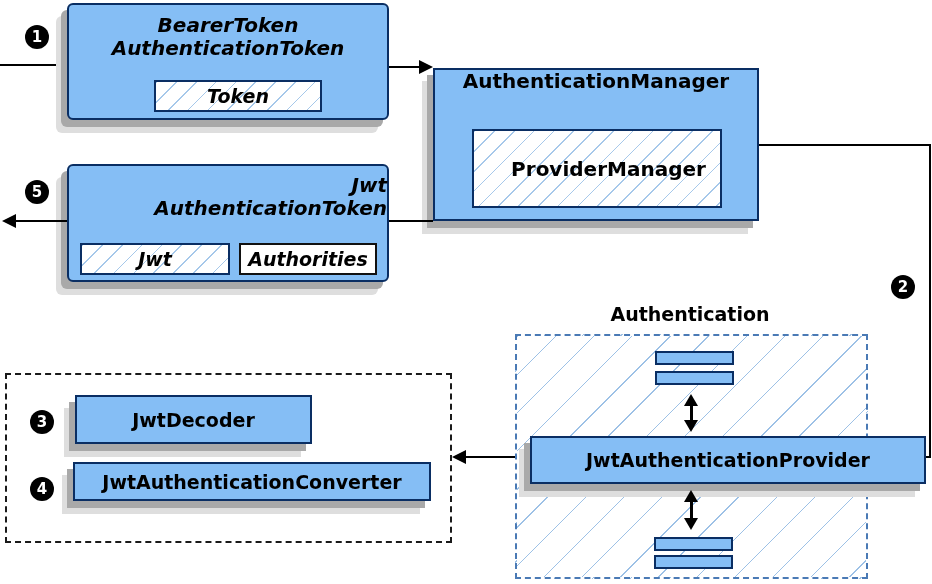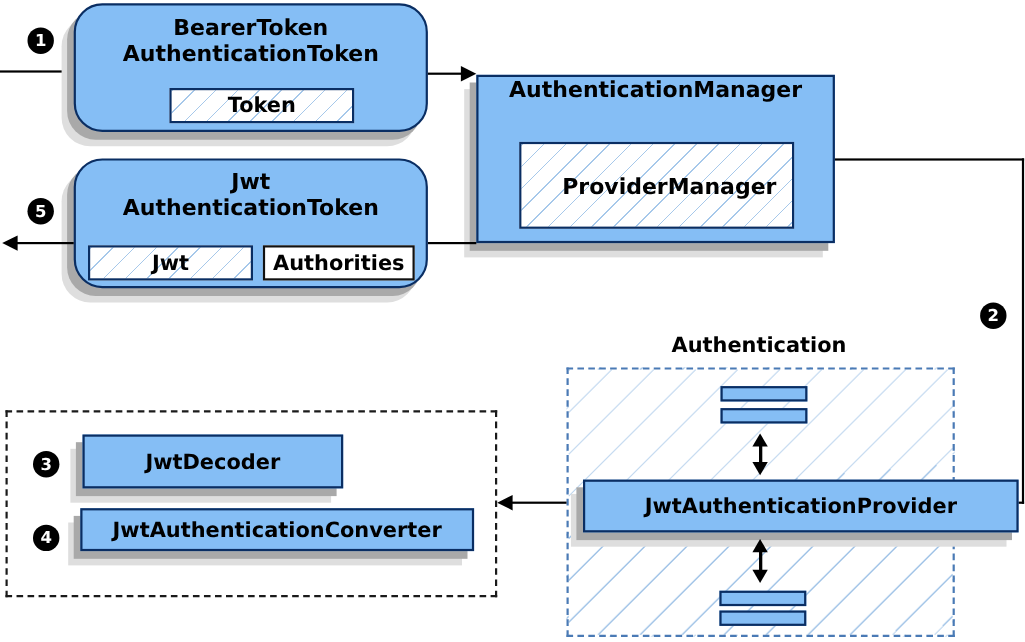--- a/index.html
+++ b/index.html
@@ -7,21 +7,21 @@
     position:relative;width:932px;height:584px;background:#ffffff;overflow:hidden;
     font-family:"DejaVu Sans","Liberation Sans",sans-serif;font-weight:bold;color:#000;
   }
   
   .node{
     position:absolute;box-sizing:border-box;
     background:#85bef5;border:2px solid #0a2e63;
     box-shadow:-6px 7px 0 #a9a9a9,-11px 13px 0 #dedede;
     text-align:center;
   }
-  .rounded{border-radius:26px;}
+  .rounded{border-radius:6px;font-style:italic;}
   .node .title{font-size:20px;line-height:23px;}
   .field{
     position:absolute;box-sizing:border-box;background:#fff;border:2px solid #0a2e63;
     display:flex;align-items:center;justify-content:center;font-size:19px;
   }
   .field.plain{border-color:#111;}
   .hatch-sm{
     background-color:#fff;
     background-image:repeating-linear-gradient(135deg,#a6c8ea 0,#a6c8ea 1px,transparent 1px,transparent 14px);
   }
@@ -81,21 +81,21 @@
   </div>
 
   <div class="hline" style="left:759px;top:144px;width:172px;"></div>
   <div class="vline" style="left:929px;top:144px;height:314px;"></div>
   <div class="hline" style="left:880px;top:456px;width:51px;"></div>
   <div class="tri left" style="left:866px;top:450px;"></div>
   <div class="badge" style="left:891px;top:275px;">2</div>
 
   <div class="hline" style="left:389px;top:220px;width:44px;"></div>
 
-  <div class="node rounded" style="left:67px;top:144px;width:322px;height:118px;">
+  <div class="node rounded" style="left:67px;top:164px;width:322px;height:118px;text-align:right;">
     <div class="title" style="margin-top:8px;">Jwt</div>
     <div class="title">AuthenticationToken</div>
     <div class="field hatch-sm" style="left:11px;top:77px;width:150px;height:32px;">Jwt</div>
     <div class="field plain" style="left:170px;top:77px;width:138px;height:32px;">Authorities</div>
   </div>
 
   <div class="hline" style="left:14px;top:220px;width:53px;"></div>
   <div class="tri left" style="left:2px;top:214px;"></div>
   <div class="badge" style="left:25px;top:180px;">5</div>
 

